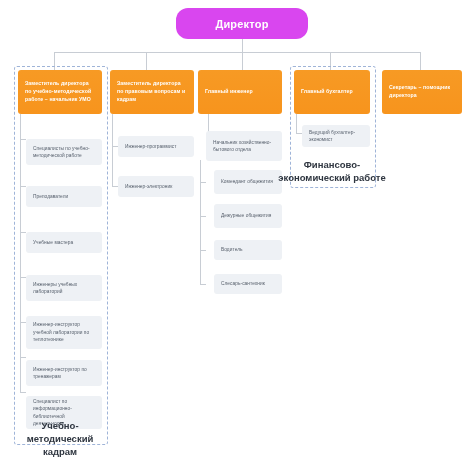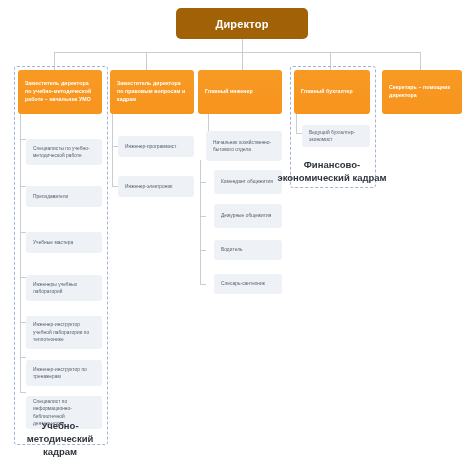--- a/index.html
+++ b/index.html
@@ -29,22 +29,22 @@
     pointer-events: none;
   }
 
   
   .root-box {
     position: absolute;
     left: 176px;
     top: 8px;
     width: 132px;
     height: 31px;
-    background: #a16207;
-    border-radius: 5px;
+    background: #d946ef;
+    border-radius: 12px;
     display: flex;
     align-items: center;
     justify-content: center;
     color: #ffffff;
     font-size: 11px;
     font-weight: bold;
     letter-spacing: .2px;
     z-index: 4;
   }
 
@@ -183,19 +183,19 @@
     <div class="gbox nested" style="margin-left:16px; width:68px; height:24px; margin-top:10px;">Дежурные общежития</div>
     <div class="gbox nested" style="margin-left:16px; width:68px; height:20px; margin-top:12px;">Водитель</div>
     <div class="gbox nested" style="margin-left:16px; width:68px; height:20px; margin-top:14px;">Слесарь-сантехник</div>
   </div>
 
   <div class="col" style="left:294px; top:70px; width:76px;">
     <div class="obox" style="height:44px;">Главный бухгалтер</div>
 
     <div class="gbox" style="margin-left:8px; width:68px; height:22px; margin-top:11px;">Ведущий бухгалтер-экономист</div>
   </div>
-  <div class="group-label" style="left:268px; top:159px; width:128px;">Финансово-экономический кадрам</div>
+  <div class="group-label" style="left:268px; top:159px; width:128px;">Финансово-экономический работе</div>
 
   <div class="col" style="left:382px; top:70px; width:80px;">
     <div class="obox" style="height:44px;">Секретарь – помощник директора</div>
   </div>
 
 </div>
 
 </body></html>

